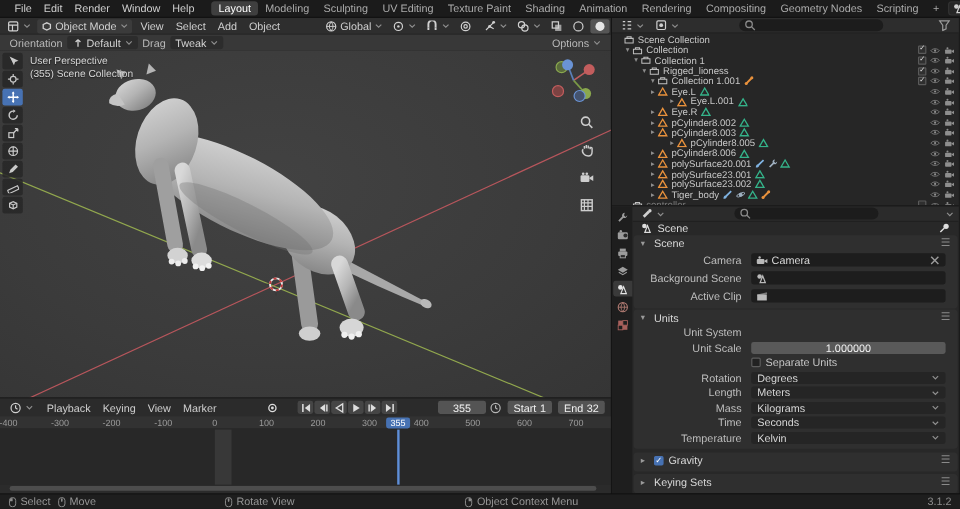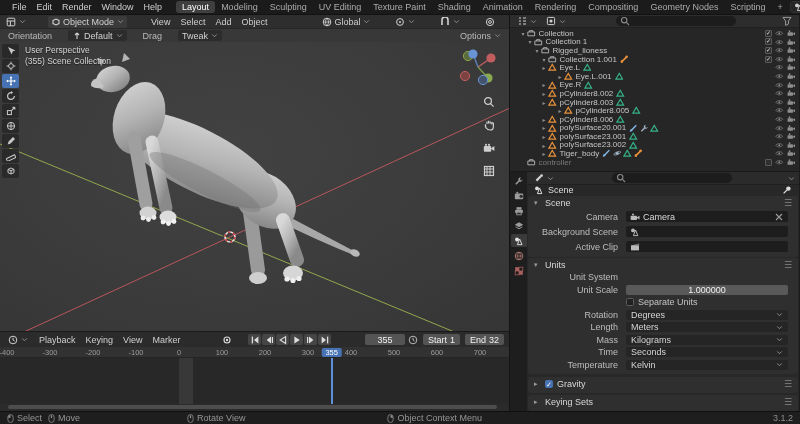--- a/index.html
+++ b/index.html
@@ -19,25 +19,25 @@
   .ws-tab.active { background:#3f3f3f; color:#ffffff; }
   .topbar-right { margin-left:auto; display:flex; gap:5px; align-items:center; }
   .id-field { display:flex; align-items:center; gap:2px; background:#262626; border:1px solid #313131; border-radius:3px; height:12px; padding:0 3px; color:#d0d0d0; }
 
   
   .main { display:flex; height:396px; }
   .left-col { width:510px; display:flex; flex-direction:column; border-right:1px solid #141414; }
   .right-col { width:289px; display:flex; flex-direction:column; }
 
   
-  .vp-header { height:14px; background:#2e2e2e; display:flex; align-items:center; gap:19px; padding:0 3px; border-bottom:1px solid #272727; }
+  .vp-header { height:14px; background:#2e2e2e; display:flex; align-items:center; gap:2px; padding:0 3px; border-bottom:1px solid #272727; }
   .hdr-btn { display:flex; align-items:center; gap:2px; padding:0 3px; height:12px; border-radius:2px; color:#d0d0d0; white-space:nowrap; }
   .hdr-btn.box { background:#3b3b3b; }
   .hdr-btn.active-shading { background:#555; }
-  .vp-tools { height:13px; background:#383838; display:flex; align-items:center; gap:16px; padding:0 8px; color:#b9b9b9; }
+  .vp-tools { height:13px; background:#383838; display:flex; align-items:center; gap:4px; padding:0 8px; color:#b9b9b9; }
   .vp-tools .dd { display:flex; align-items:center; gap:2px; background:#2c2c2c; border-radius:2px; height:11px; padding:0 4px; color:#d2d2d2; }
   .canvas { position:relative; flex:1; background:radial-gradient(ellipse at 45% 38%, #424242 0%, #3b3b3b 60%, #353535 100%); overflow:hidden; }
   .canvas > svg.scene { position:absolute; inset:0; }
   .overlay-text { position:absolute; left:25px; top:3px; font-size:8.5px; color:#d6d6d6; line-height:11px; text-shadow:0 1px 1px rgba(0,0,0,.6); }
   .vp-toolbar { position:absolute; left:2px; top:2px; width:17px; display:flex; flex-direction:column; gap:1px; }
   .tool-btn { height:14px; background:rgba(40,40,40,.9); border-radius:2px; display:flex; align-items:center; justify-content:center; color:#c9c9c9; }
   .tool-btn.active { background:var(--accent); color:#fff; }
   .nav-icons { position:absolute; right:14px; top:54px; display:flex; flex-direction:column; gap:11px; color:#cdcdcd; }
   .nav-icons .icon svg { width:12px; height:12px; }
   .nav-gizmo { position:absolute; right:8px; top:2px; }
@@ -678,20 +678,30 @@
             </span>
           </div>
         <span class="icon" style="color:#9a9a9a">
             <svg viewBox="0 0 10 10">
               <path d="M1 1.4h8L6.4 5v3L3.6 9.4V5z" fill="none" stroke="currentColor" stroke-width="1"></path>
             </svg>
           </span>
         <span class="icon" style="color:#9a9a9a"></span>
       </div>
       <div class="outl-rows" id="outl-rows">
+          <div class="outl-row" style="padding-left: 2px;">
+            <span class="twisty"></span>
+            <span class="icon " style="color: rgb(192, 192, 192);">
+              <svg viewBox="0 0 10 10">
+                <path d="M1 3.5h8V8H1zM3 3.5V2h4v1.5" fill="none" stroke="currentColor" stroke-width="1"></path>
+              </svg>
+            </span>
+            <span class="lbl">Scene Collection</span>
+            <span class="row-right"></span>
+          </div>
           <div class="outl-row" style="padding-left: 9px;">
             <span class="twisty">▾</span>
             <span class="icon " style="color: rgb(192, 192, 192);">
               <svg viewBox="0 0 10 10">
                 <path d="M1 3.5h8V8H1zM3 3.5V2h4v1.5" fill="none" stroke="currentColor" stroke-width="1"></path>
               </svg>
             </span>
             <span class="lbl">Collection</span>
             <span class="row-right">
               <span class="cbx">✓</span>

